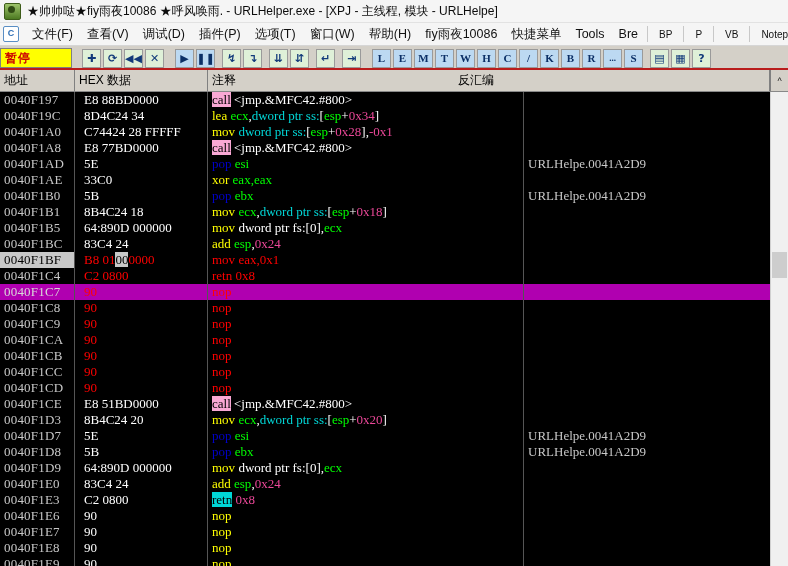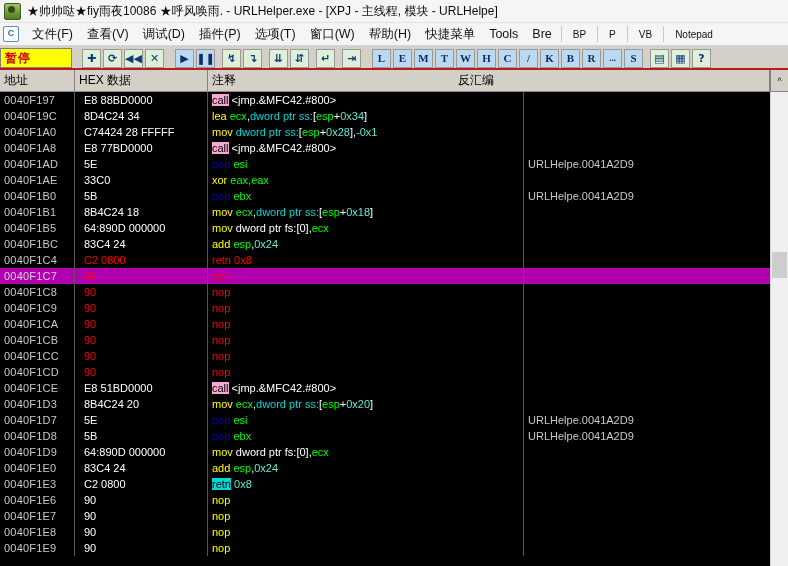--- a/index.html
+++ b/index.html
@@ -87,22 +87,22 @@
   .ch.c4{flex:1;border-right:none;}
   .hdr-scroll{
     width:17px;height:21px;flex:none;background:#d4d0c8;border-left:1px solid #808080;
     display:flex;align-items:center;justify-content:center;font-size:9px;color:#111;
   }
 
   
   .pane{flex:1;display:flex;min-height:0;}
   .listing{
     flex:1;background:#000000;position:relative;overflow:hidden;
-    font-family:Liberation Sans, sans-serif;
-    font-size:11px;
+    font-family:Liberation Serif, serif;
+    font-size:13px;
   }
   .row{
     height:16px;line-height:16px;display:flex;white-space:pre;
   }
   .c-addr{
     width:75px;flex:none;color:#c8c8c8;padding-left:4px;box-sizing:border-box;
     border-right:1px solid #555;overflow:hidden;letter-spacing:0.2px;
   }
   .c-addr.eip{background:#c8c8c8;color:#000;}
   .c-hex{
@@ -123,21 +123,21 @@
   .row.modified .c-hex,.row.modified .c-dis{color:#ff0000;}
 
   
   .t-call{background:#f9a8d4;color:#000000;}
   .t-retnhl{background:#00d7d7;color:#000000;}
   .t-mn{color:#ffff00;}
   .t-mnr{color:#ff0000;}
   .t-reg{color:#00ff00;}
   .t-kw{color:#00d7d7;}
   .t-seg{color:#ffffff;}
-  .t-num{color:#5eead4;}
+  .t-num{color:#ec4899;}
   .t-w{color:#ffffff;}
   .t-pop{color:#0000c8;}
   .t-nop{color:#ffff00;}
   .t-nopr{color:#ff0000;}
   .hx-sel{background:#c8c8c8;color:#000000;}
 
   
   .vscroll{
     width:17px;flex:none;background:#f0f0f0;position:relative;
     border-left:1px solid #d0d0d0;
@@ -159,20 +159,21 @@
   <div class="menubar">
     <div class="menu-logo">C</div>
     <div id="menu-items" style="display:flex;align-items:center;">
         <div class="menu-item">文件(F)</div>
         <div class="menu-item">查看(V)</div>
         <div class="menu-item">调试(D)</div>
         <div class="menu-item">插件(P)</div>
         <div class="menu-item">选项(T)</div>
         <div class="menu-item">窗口(W)</div>
         <div class="menu-item">帮助(H)</div>
+        <div class="menu-item">fiy雨夜10086</div>
         <div class="menu-item">快捷菜单</div>
         <div class="menu-item">Tools</div>
         <div class="menu-item">Bre</div>
       </div>
     <div id="menu-buttons" style="display:flex;align-items:center;">
         <div class="menu-sep"></div>
         <div class="menu-btn">BP</div>
         <div class="menu-sep"></div>
         <div class="menu-btn">P</div>
         <div class="menu-sep"></div>
@@ -281,20 +282,21 @@
         <div class="row"><div class="c-addr">0040F197</div><div class="c-hex">E8 88BD0000</div><div class="c-dis"><span class="t-call">call</span><span class="t-w"> </span><span class="t-w">&lt;jmp.&amp;MFC42.#800&gt;</span></div><div class="c-cmt"></div></div>
         <div class="row"><div class="c-addr">0040F19C</div><div class="c-hex">8D4C24 34</div><div class="c-dis"><span class="t-mn">lea</span><span class="t-w"> </span><span class="t-reg">ecx</span><span class="t-w">,</span><span class="t-kw">dword ptr ss:</span><span class="t-w">[</span><span class="t-reg">esp</span><span class="t-w">+</span><span class="t-num">0x34</span><span class="t-w">]</span></div><div class="c-cmt"></div></div>
         <div class="row"><div class="c-addr">0040F1A0</div><div class="c-hex">C74424 28 FFFFF</div><div class="c-dis"><span class="t-mn">mov</span><span class="t-w"> </span><span class="t-kw">dword ptr ss:</span><span class="t-w">[</span><span class="t-reg">esp</span><span class="t-w">+</span><span class="t-num">0x28</span><span class="t-w">],</span><span class="t-num">-0x1</span></div><div class="c-cmt"></div></div>
         <div class="row"><div class="c-addr">0040F1A8</div><div class="c-hex">E8 77BD0000</div><div class="c-dis"><span class="t-call">call</span><span class="t-w"> </span><span class="t-w">&lt;jmp.&amp;MFC42.#800&gt;</span></div><div class="c-cmt"></div></div>
         <div class="row"><div class="c-addr">0040F1AD</div><div class="c-hex">5E</div><div class="c-dis"><span class="t-pop">pop</span><span class="t-w"> </span><span class="t-reg">esi</span></div><div class="c-cmt">URLHelpe.0041A2D9</div></div>
         <div class="row"><div class="c-addr">0040F1AE</div><div class="c-hex">33C0</div><div class="c-dis"><span class="t-mn">xor</span><span class="t-w"> </span><span class="t-reg">eax,eax</span></div><div class="c-cmt"></div></div>
         <div class="row"><div class="c-addr">0040F1B0</div><div class="c-hex">5B</div><div class="c-dis"><span class="t-pop">pop</span><span class="t-w"> </span><span class="t-reg">ebx</span></div><div class="c-cmt">URLHelpe.0041A2D9</div></div>
         <div class="row"><div class="c-addr">0040F1B1</div><div class="c-hex">8B4C24 18</div><div class="c-dis"><span class="t-mn">mov</span><span class="t-w"> </span><span class="t-reg">ecx</span><span class="t-w">,</span><span class="t-kw">dword ptr ss:</span><span class="t-w">[</span><span class="t-reg">esp</span><span class="t-w">+</span><span class="t-num">0x18</span><span class="t-w">]</span></div><div class="c-cmt"></div></div>
         <div class="row"><div class="c-addr">0040F1B5</div><div class="c-hex">64:890D 000000</div><div class="c-dis"><span class="t-mn">mov</span><span class="t-w"> </span><span class="t-seg">dword ptr fs:</span><span class="t-seg">[</span><span class="t-seg">0</span><span class="t-seg">]</span><span class="t-w">,</span><span class="t-reg">ecx</span></div><div class="c-cmt"></div></div>
         <div class="row"><div class="c-addr">0040F1BC</div><div class="c-hex">83C4 24</div><div class="c-dis"><span class="t-mn">add</span><span class="t-w"> </span><span class="t-reg">esp</span><span class="t-w">,</span><span class="t-num">0x24</span></div><div class="c-cmt"></div></div>
+        <div class="row modified"><div class="c-addr eip">0040F1BF</div><div class="c-hex">B8 01<span class="hx-sel">00</span>0000</div><div class="c-dis"><span class="t-mnr">mov</span><span class="t-w"> </span><span class="t-mnr">eax,0x1</span></div><div class="c-cmt"></div></div>
         <div class="row modified"><div class="c-addr">0040F1C4</div><div class="c-hex">C2 0800</div><div class="c-dis"><span class="t-mnr">retn</span><span class="t-w"> </span><span class="t-mnr">0x8</span></div><div class="c-cmt"></div></div>
         <div class="row sel modified"><div class="c-addr">0040F1C7</div><div class="c-hex">90</div><div class="c-dis"><span class="t-nopr">nop</span></div><div class="c-cmt"></div></div>
         <div class="row modified"><div class="c-addr">0040F1C8</div><div class="c-hex">90</div><div class="c-dis"><span class="t-nopr">nop</span></div><div class="c-cmt"></div></div>
         <div class="row modified"><div class="c-addr">0040F1C9</div><div class="c-hex">90</div><div class="c-dis"><span class="t-nopr">nop</span></div><div class="c-cmt"></div></div>
         <div class="row modified"><div class="c-addr">0040F1CA</div><div class="c-hex">90</div><div class="c-dis"><span class="t-nopr">nop</span></div><div class="c-cmt"></div></div>
         <div class="row modified"><div class="c-addr">0040F1CB</div><div class="c-hex">90</div><div class="c-dis"><span class="t-nopr">nop</span></div><div class="c-cmt"></div></div>
         <div class="row modified"><div class="c-addr">0040F1CC</div><div class="c-hex">90</div><div class="c-dis"><span class="t-nopr">nop</span></div><div class="c-cmt"></div></div>
         <div class="row modified"><div class="c-addr">0040F1CD</div><div class="c-hex">90</div><div class="c-dis"><span class="t-nopr">nop</span></div><div class="c-cmt"></div></div>
         <div class="row"><div class="c-addr">0040F1CE</div><div class="c-hex">E8 51BD0000</div><div class="c-dis"><span class="t-call">call</span><span class="t-w"> </span><span class="t-w">&lt;jmp.&amp;MFC42.#800&gt;</span></div><div class="c-cmt"></div></div>
         <div class="row"><div class="c-addr">0040F1D3</div><div class="c-hex">8B4C24 20</div><div class="c-dis"><span class="t-mn">mov</span><span class="t-w"> </span><span class="t-reg">ecx</span><span class="t-w">,</span><span class="t-kw">dword ptr ss:</span><span class="t-w">[</span><span class="t-reg">esp</span><span class="t-w">+</span><span class="t-num">0x20</span><span class="t-w">]</span></div><div class="c-cmt"></div></div>

